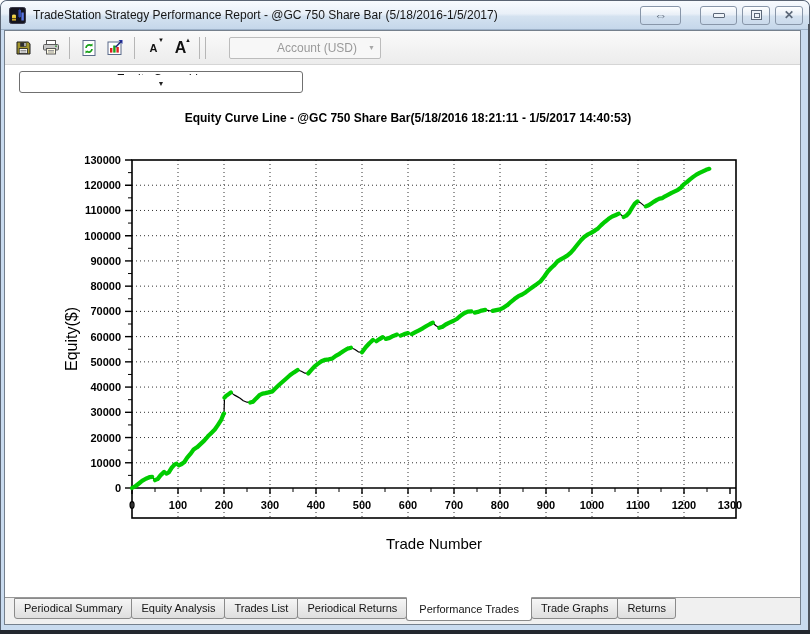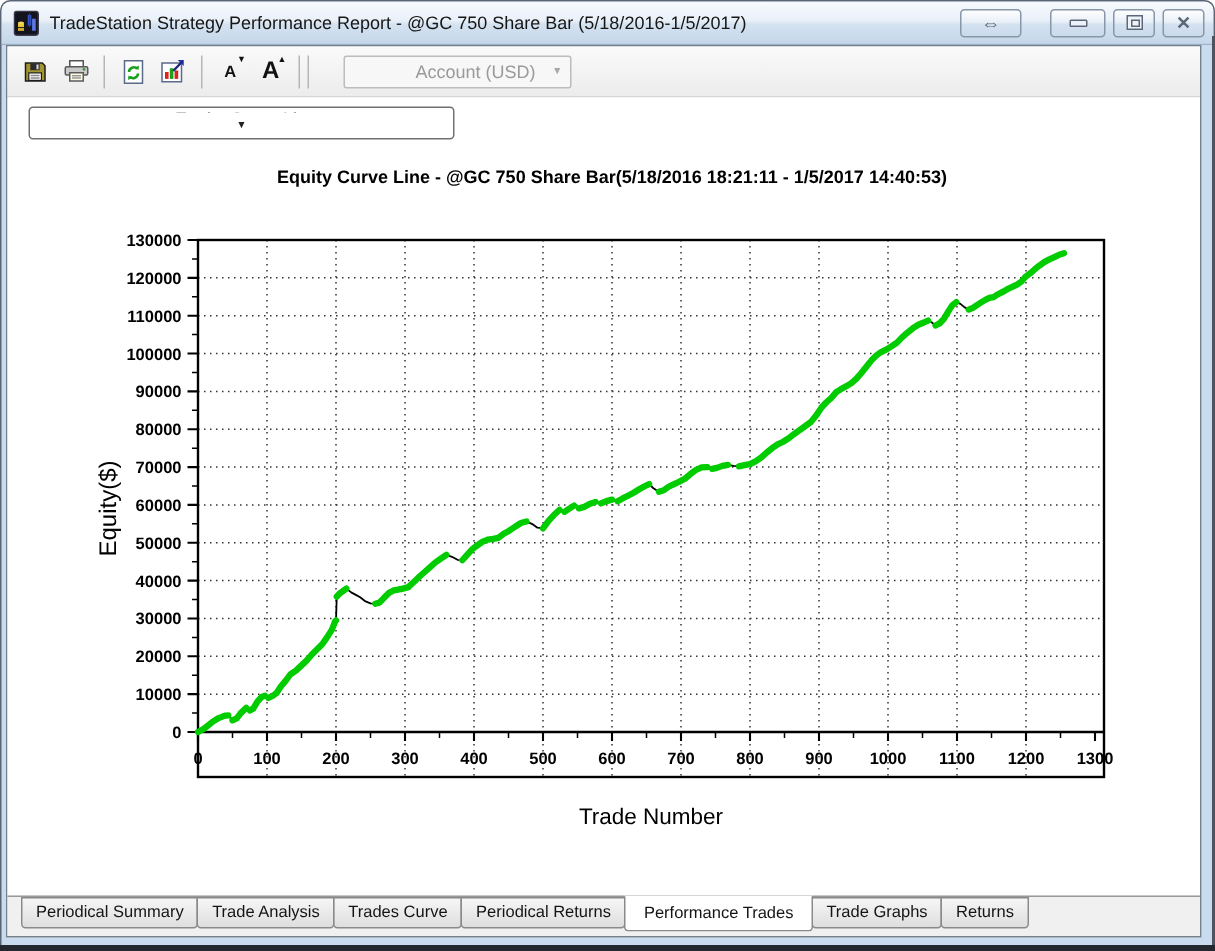--- a/index.html
+++ b/index.html
@@ -278,22 +278,22 @@
           <text x="72" y="274" text-anchor="middle" class="axis-title-y" transform="rotate(-90 72 274)">Equity($)</text>
           <text x="429" y="484" text-anchor="middle" class="axis-title-x">Trade Number</text>
           <path d="M127.0 423.0 L130.7 421.0 L133.9 418.5 L137.1 415.9 L140.8 413.7 L144.5 412.2 L147.2 411.9 L150.0 415.2 L152.8 413.9 L155.5 410.4 L159.2 406.9 L161.5 408.6 L163.8 407.4 L166.6 402.8 L169.3 399.8 L171.6 398.8 L173.9 400.3 L176.7 399.0 L179.4 397.0 L182.2 392.7 L185.4 388.9 L188.6 384.6 L192.3 382.1 L196.0 378.6 L199.2 375.6 L202.9 371.3 L206.1 368.2 L209.8 364.5 L213.0 359.9 L216.2 354.9 L218.5 349.1 L219.0 348.6 L219.5 332.7 L221.3 330.7 L223.6 329.1 L225.9 327.4 L229.1 329.9 L231.9 331.4 L235.1 333.2 L238.3 335.7 L242.0 337.2 L245.2 337.5 L248.0 336.7 L251.2 333.4 L254.4 330.2 L257.6 328.6 L260.4 328.1 L263.6 327.4 L267.3 326.4 L270.5 323.3 L274.2 319.8 L277.9 316.5 L281.6 313.2 L285.2 310.0 L288.9 307.4 L292.6 304.9 L296.3 306.2 L300.0 308.2 L303.2 308.5 L306.4 304.9 L309.6 301.4 L312.8 298.9 L316.5 296.3 L320.2 294.8 L323.9 294.3 L327.1 293.6 L330.8 290.8 L334.5 288.8 L338.6 286.0 L342.3 283.7 L346.0 282.7 L349.6 284.2 L353.3 286.8 L357.0 287.3 L360.7 282.2 L364.4 278.2 L368.0 274.9 L371.3 276.2 L374.5 274.1 L377.7 272.1 L380.9 273.9 L384.6 272.9 L388.3 270.9 L392.0 269.6 L395.6 270.6 L399.3 269.1 L403.0 268.1 L406.7 269.1 L410.4 267.1 L414.0 265.3 L417.7 263.3 L421.4 261.0 L425.1 259.0 L427.8 257.7 L430.6 260.5 L434.3 262.8 L437.5 261.8 L440.7 259.5 L444.4 257.7 L448.1 256.0 L451.8 254.0 L455.4 250.9 L459.1 248.2 L462.8 246.6 L466.5 246.4 L469.7 247.6 L472.9 246.9 L476.6 245.6 L480.3 244.9 L484.0 245.6 L487.6 245.9 L491.3 245.1 L495.0 244.4 L498.7 242.6 L502.4 240.1 L506.0 236.8 L509.7 233.8 L513.4 231.2 L517.1 229.5 L520.8 227.2 L524.4 224.4 L528.1 221.7 L531.8 219.1 L535.5 216.4 L539.2 211.8 L542.8 206.5 L546.1 203.0 L549.3 200.2 L552.5 196.4 L555.7 194.4 L559.4 192.4 L562.6 190.4 L565.8 187.6 L569.1 183.8 L572.3 179.8 L576.0 175.2 L579.2 172.0 L582.4 169.7 L586.1 167.9 L589.8 165.6 L593.0 163.4 L596.2 160.1 L599.9 156.8 L603.6 153.8 L607.2 151.5 L610.9 150.0 L613.7 148.7 L616.0 149.8 L618.7 152.0 L621.5 150.5 L624.3 147.5 L627.0 142.9 L629.8 138.6 L632.5 136.4 L635.3 137.6 L638.1 139.9 L640.8 141.4 L643.6 140.2 L646.3 138.4 L649.1 136.6 L651.9 134.9 L654.6 133.6 L657.4 133.1 L660.1 131.3 L663.4 129.6 L666.6 127.8 L669.8 126.3 L673.0 124.8 L675.8 122.8 L678.5 119.7 L681.8 117.2 L685.0 114.4 L688.2 111.9 L691.4 109.6 L694.6 107.9 L697.9 106.4 L701.1 104.8 L704.3 103.8" fill="none" stroke="#000000" stroke-width="1.2" stroke-linejoin="round"></path>
           <path d="M127.0 423.0L130.7 421.0M130.7 421.0L133.9 418.5M133.9 418.5L137.1 415.9M137.1 415.9L140.8 413.7M140.8 413.7L144.5 412.2M144.5 412.2L147.2 411.9M150.0 415.2L152.8 413.9M152.8 413.9L155.5 410.4M155.5 410.4L159.2 406.9M161.5 408.6L163.8 407.4M163.8 407.4L166.6 402.8M166.6 402.8L169.3 399.8M169.3 399.8L171.6 398.8M173.9 400.3L176.7 399.0M176.7 399.0L179.4 397.0M179.4 397.0L182.2 392.7M182.2 392.7L185.4 388.9M185.4 388.9L188.6 384.6M188.6 384.6L192.3 382.1M192.3 382.1L196.0 378.6M196.0 378.6L199.2 375.6M199.2 375.6L202.9 371.3M202.9 371.3L206.1 368.2M206.1 368.2L209.8 364.5M209.8 364.5L213.0 359.9M213.0 359.9L216.2 354.9M216.2 354.9L218.5 349.1M218.5 349.1L219.0 348.6M219.5 332.7L221.3 330.7M221.3 330.7L223.6 329.1M223.6 329.1L225.9 327.4M245.2 337.5L248.0 336.7M248.0 336.7L251.2 333.4M251.2 333.4L254.4 330.2M254.4 330.2L257.6 328.6M257.6 328.6L260.4 328.1M260.4 328.1L263.6 327.4M263.6 327.4L267.3 326.4M267.3 326.4L270.5 323.3M270.5 323.3L274.2 319.8M274.2 319.8L277.9 316.5M277.9 316.5L281.6 313.2M281.6 313.2L285.2 310.0M285.2 310.0L288.9 307.4M288.9 307.4L292.6 304.9M303.2 308.5L306.4 304.9M306.4 304.9L309.6 301.4M309.6 301.4L312.8 298.9M312.8 298.9L316.5 296.3M316.5 296.3L320.2 294.8M320.2 294.8L323.9 294.3M323.9 294.3L327.1 293.6M327.1 293.6L330.8 290.8M330.8 290.8L334.5 288.8M334.5 288.8L338.6 286.0M338.6 286.0L342.3 283.7M342.3 283.7L346.0 282.7M357.0 287.3L360.7 282.2M360.7 282.2L364.4 278.2M364.4 278.2L368.0 274.9M371.3 276.2L374.5 274.1M374.5 274.1L377.7 272.1M380.9 273.9L384.6 272.9M384.6 272.9L388.3 270.9M388.3 270.9L392.0 269.6M395.6 270.6L399.3 269.1M399.3 269.1L403.0 268.1M406.7 269.1L410.4 267.1M410.4 267.1L414.0 265.3M414.0 265.3L417.7 263.3M417.7 263.3L421.4 261.0M421.4 261.0L425.1 259.0M425.1 259.0L427.8 257.7M434.3 262.8L437.5 261.8M437.5 261.8L440.7 259.5M440.7 259.5L444.4 257.7M444.4 257.7L448.1 256.0M448.1 256.0L451.8 254.0M451.8 254.0L455.4 250.9M455.4 250.9L459.1 248.2M459.1 248.2L462.8 246.6M462.8 246.6L466.5 246.4M469.7 247.6L472.9 246.9M472.9 246.9L476.6 245.6M476.6 245.6L480.3 244.9M487.6 245.9L491.3 245.1M491.3 245.1L495.0 244.4M495.0 244.4L498.7 242.6M498.7 242.6L502.4 240.1M502.4 240.1L506.0 236.8M506.0 236.8L509.7 233.8M509.7 233.8L513.4 231.2M513.4 231.2L517.1 229.5M517.1 229.5L520.8 227.2M520.8 227.2L524.4 224.4M524.4 224.4L528.1 221.7M528.1 221.7L531.8 219.1M531.8 219.1L535.5 216.4M535.5 216.4L539.2 211.8M539.2 211.8L542.8 206.5M542.8 206.5L546.1 203.0M546.1 203.0L549.3 200.2M549.3 200.2L552.5 196.4M552.5 196.4L555.7 194.4M555.7 194.4L559.4 192.4M559.4 192.4L562.6 190.4M562.6 190.4L565.8 187.6M565.8 187.6L569.1 183.8M569.1 183.8L572.3 179.8M572.3 179.8L576.0 175.2M576.0 175.2L579.2 172.0M579.2 172.0L582.4 169.7M582.4 169.7L586.1 167.9M586.1 167.9L589.8 165.6M589.8 165.6L593.0 163.4M593.0 163.4L596.2 160.1M596.2 160.1L599.9 156.8M599.9 156.8L603.6 153.8M603.6 153.8L607.2 151.5M607.2 151.5L610.9 150.0M610.9 150.0L613.7 148.7M618.7 152.0L621.5 150.5M621.5 150.5L624.3 147.5M624.3 147.5L627.0 142.9M627.0 142.9L629.8 138.6M629.8 138.6L632.5 136.4M640.8 141.4L643.6 140.2M643.6 140.2L646.3 138.4M646.3 138.4L649.1 136.6M649.1 136.6L651.9 134.9M651.9 134.9L654.6 133.6M654.6 133.6L657.4 133.1M657.4 133.1L660.1 131.3M660.1 131.3L663.4 129.6M663.4 129.6L666.6 127.8M666.6 127.8L669.8 126.3M669.8 126.3L673.0 124.8M673.0 124.8L675.8 122.8M675.8 122.8L678.5 119.7M678.5 119.7L681.8 117.2M681.8 117.2L685.0 114.4M685.0 114.4L688.2 111.9M688.2 111.9L691.4 109.6M691.4 109.6L694.6 107.9M694.6 107.9L697.9 106.4M697.9 106.4L701.1 104.8M701.1 104.8L704.3 103.8" fill="none" stroke="#00cc00" stroke-width="4.2" stroke-linecap="round"></path>
         </svg>
     </div>
 
     <div class="tabzone">
       <div class="tabbar" id="tabbar">
           <div class="tab">Periodical Summary</div>
-          <div class="tab">Trade Analysis</div>
-          <div class="tab">Trades Curve</div>
+          <div class="tab">Equity Analysis</div>
+          <div class="tab">Trades List</div>
           <div class="tab">Periodical Returns</div>
           <div class="tab active">Performance Trades</div>
           <div class="tab">Trade Graphs</div>
           <div class="tab">Returns</div>
         </div>
     </div>
   </div>
 
   <div class="frame-dark-right"></div>
   <div class="frame-dark-bottom"></div>

